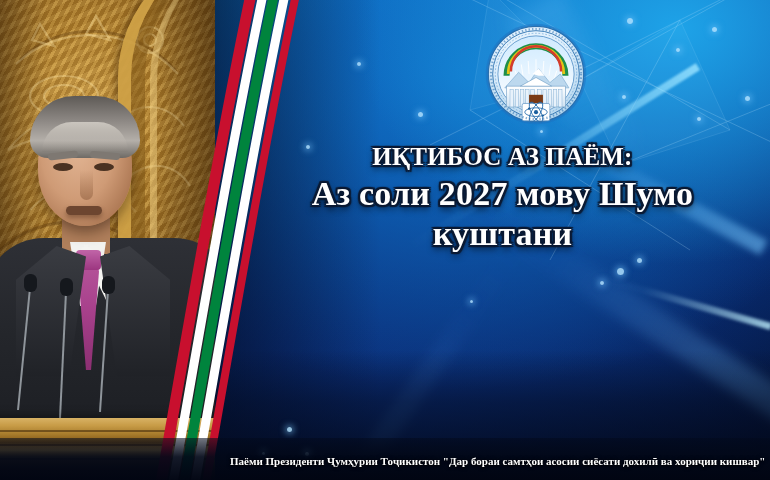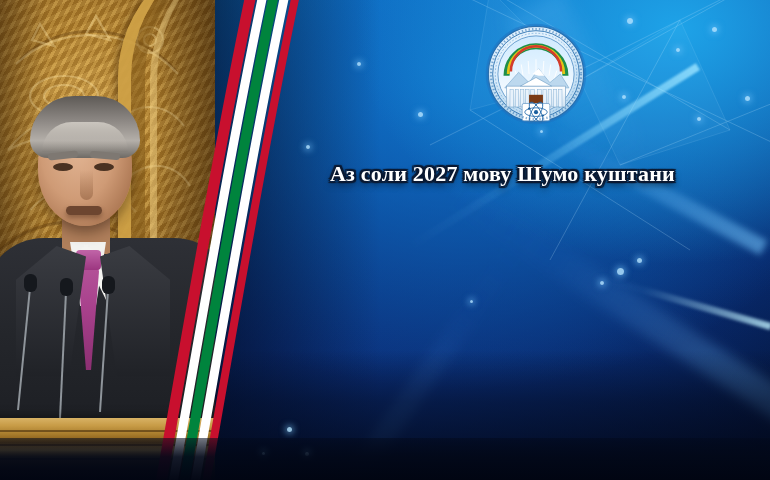--- a/index.html
+++ b/index.html
@@ -163,21 +163,21 @@
     position:absolute;left:240px;top:140px;width:525px;
     text-align:center;color:#ffffff;
     font-family:"Liberation Serif", serif;
     text-shadow:
       -2px 0 1px #0b1a33, 2px 0 1px #0b1a33, 0 -2px 1px #0b1a33, 0 2px 1px #0b1a33,
       -2px -2px 1px #0b1a33, 2px 2px 1px #0b1a33, -2px 2px 1px #0b1a33, 2px -2px 1px #0b1a33,
       0 4px 7px rgba(0,0,0,.75);
     letter-spacing:.2px;
   }
   .quote .l1{font-size:25px;font-weight:bold;line-height:34px;}
-  .quote .l2,.quote .l3{font-size:22px;font-weight:bold;line-height:40px;margin-top:14px;}
+  .quote .l2,.quote .l3{font-size:34px;font-weight:bold;line-height:40px;}
 
   
   .caption-bar{
     position:absolute;left:0;right:0;bottom:0;height:42px;
     background:linear-gradient(180deg,rgba(2,9,28,.55) 0%,rgba(2,8,24,.93) 45%,rgba(1,5,18,.99) 100%);
   }
   .caption{
     position:absolute;left:230px;right:6px;bottom:11px;
     text-align:center;color:#ffffff;
     font-family:"Liberation Serif", serif;
@@ -371,18 +371,20 @@
     <circle cx="60" cy="104" r="2.4" fill="#1b5f9e"></circle>
     <circle cx="52" cy="100" r="1.3" fill="#1b5f9e"></circle>
     <circle cx="68" cy="108" r="1.3" fill="#1b5f9e"></circle>
 
     <g stroke="#2a6fae" stroke-width="2.6" opacity=".55" stroke-dasharray="1.6 2.4" fill="none">
       <circle cx="60" cy="60" r="52"></circle>
     </g>
   </svg>
 
   <div class="quote">
+    <div class="l1">ИҚТИБОС АЗ ПАЁМ:</div>
     <div class="l2">Аз соли 2027 мову Шумо куштани</div>
   </div>
 
   <div class="caption-bar"></div>
+  <div class="caption">Паёми Президенти Ҷумҳурии Тоҷикистон "Дар бораи самтҳои  асосии сиёсати дохилӣ ва хориҷии кишвар"</div>
 
 </div>
 
 </body></html>

